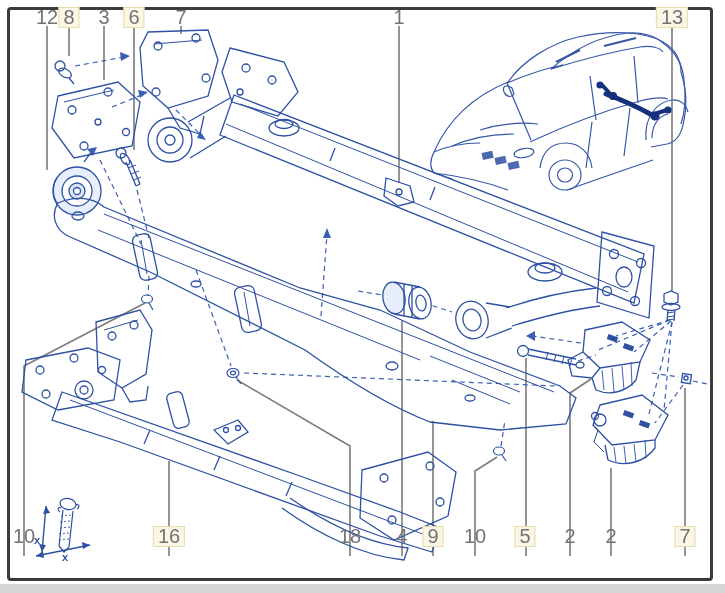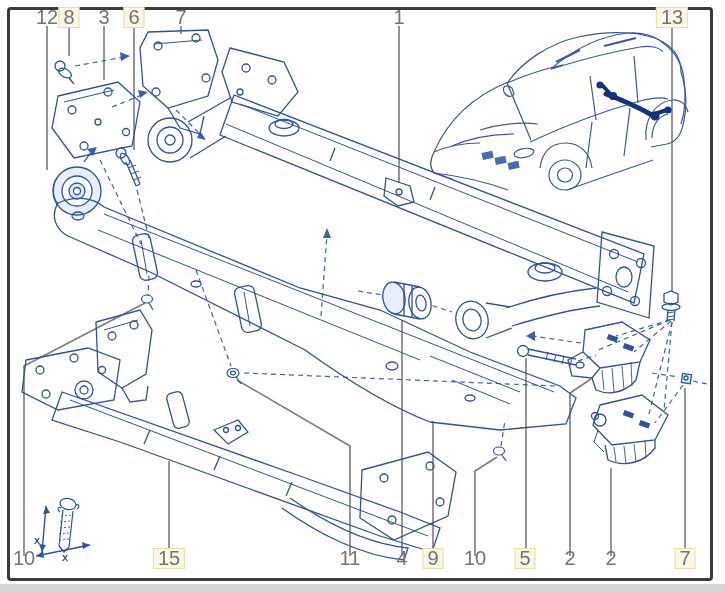--- a/index.html
+++ b/index.html
@@ -7,21 +7,21 @@
          font-family:"Liberation Sans", sans-serif;}
   #art{position:absolute;left:0;top:0;}
   #frame{position:absolute;left:7px;top:7px;width:700px;height:568px;
          border:3px solid #3b3b3b;border-radius:4px;pointer-events:none;}
   #bottom-strip{position:absolute;left:0;top:584px;width:725px;height:9px;background:#d6d6d6;}
   .callout{position:absolute;transform:translateX(-50%);font-size:20px;color:#737373;
            text-align:center;line-height:17px;padding:1px 4px;border:1px solid transparent;
            background:transparent;z-index:5;}
   .callout.hl{background:#fbf7e6;border-color:#e7dba8;}
   .row-top{top:7px;}
-  .row-bottom{top:548px;text-align:center;}
+  .row-bottom{top:526px;text-align:center;}
 </style>
 </head>
 <body>
 
 <div id="stage">
 
   <svg id="art" width="725" height="593" viewBox="0 0 725 593">
 
     <g stroke="#7b7b7b" stroke-width="1.6" fill="none">
       <path d="M47,26 V170"></path>
@@ -329,22 +329,22 @@
 
   <div class="callout row-top" style="left:47px">12</div>
   <div class="callout row-top hl" style="left:69px">8</div>
   <div class="callout row-top" style="left:104px">3</div>
   <div class="callout row-top hl" style="left:134px">6</div>
   <div class="callout row-top" style="left:181px">7</div>
   <div class="callout row-top" style="left:399px">1</div>
   <div class="callout row-top hl" style="left:672px">13</div>
 
   <div class="callout row-bottom" style="left:24px">10</div>
-  <div class="callout row-bottom hl" style="left:169px">15</div>
-  <div class="callout row-bottom" style="left:350px">11</div>
+  <div class="callout row-bottom hl" style="left:169px">16</div>
+  <div class="callout row-bottom" style="left:350px">18</div>
   <div class="callout row-bottom" style="left:402px">4</div>
   <div class="callout row-bottom hl" style="left:433px">9</div>
   <div class="callout row-bottom" style="left:475px">10</div>
   <div class="callout row-bottom hl" style="left:525px">5</div>
   <div class="callout row-bottom" style="left:570px">2</div>
   <div class="callout row-bottom" style="left:611px">2</div>
   <div class="callout row-bottom hl" style="left:685px">7</div>
 
 </div>
 

